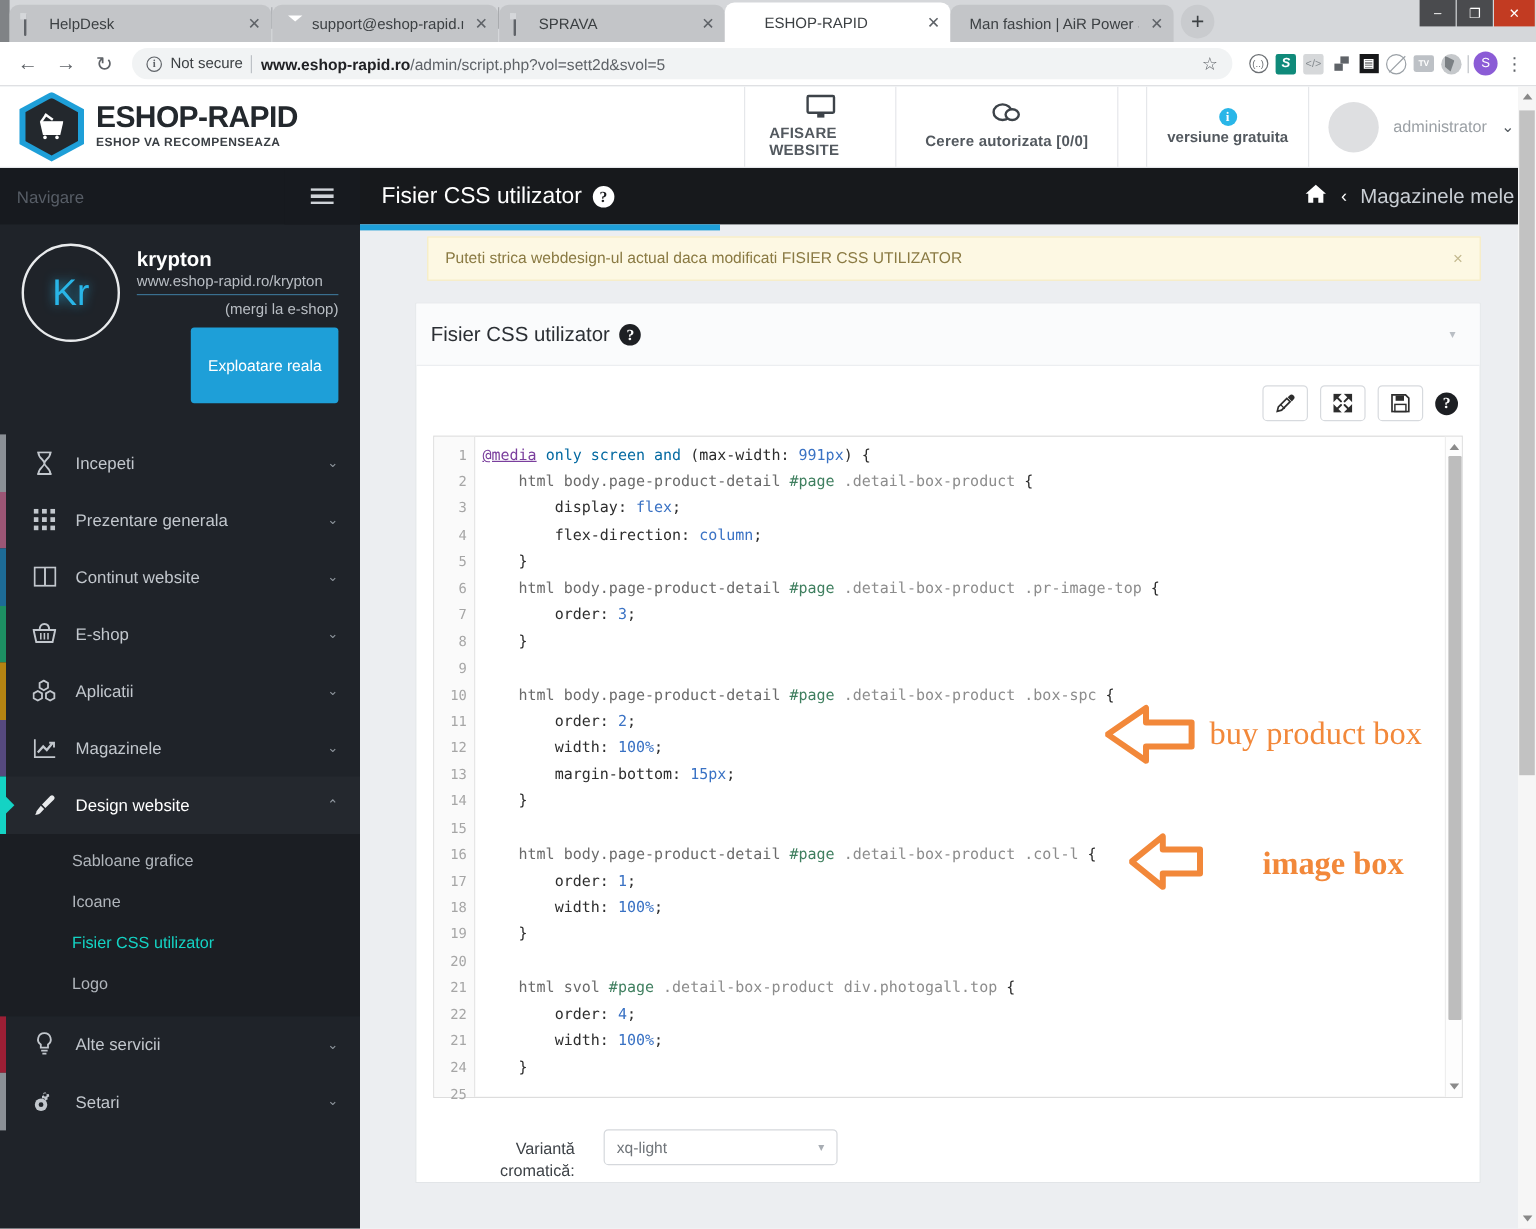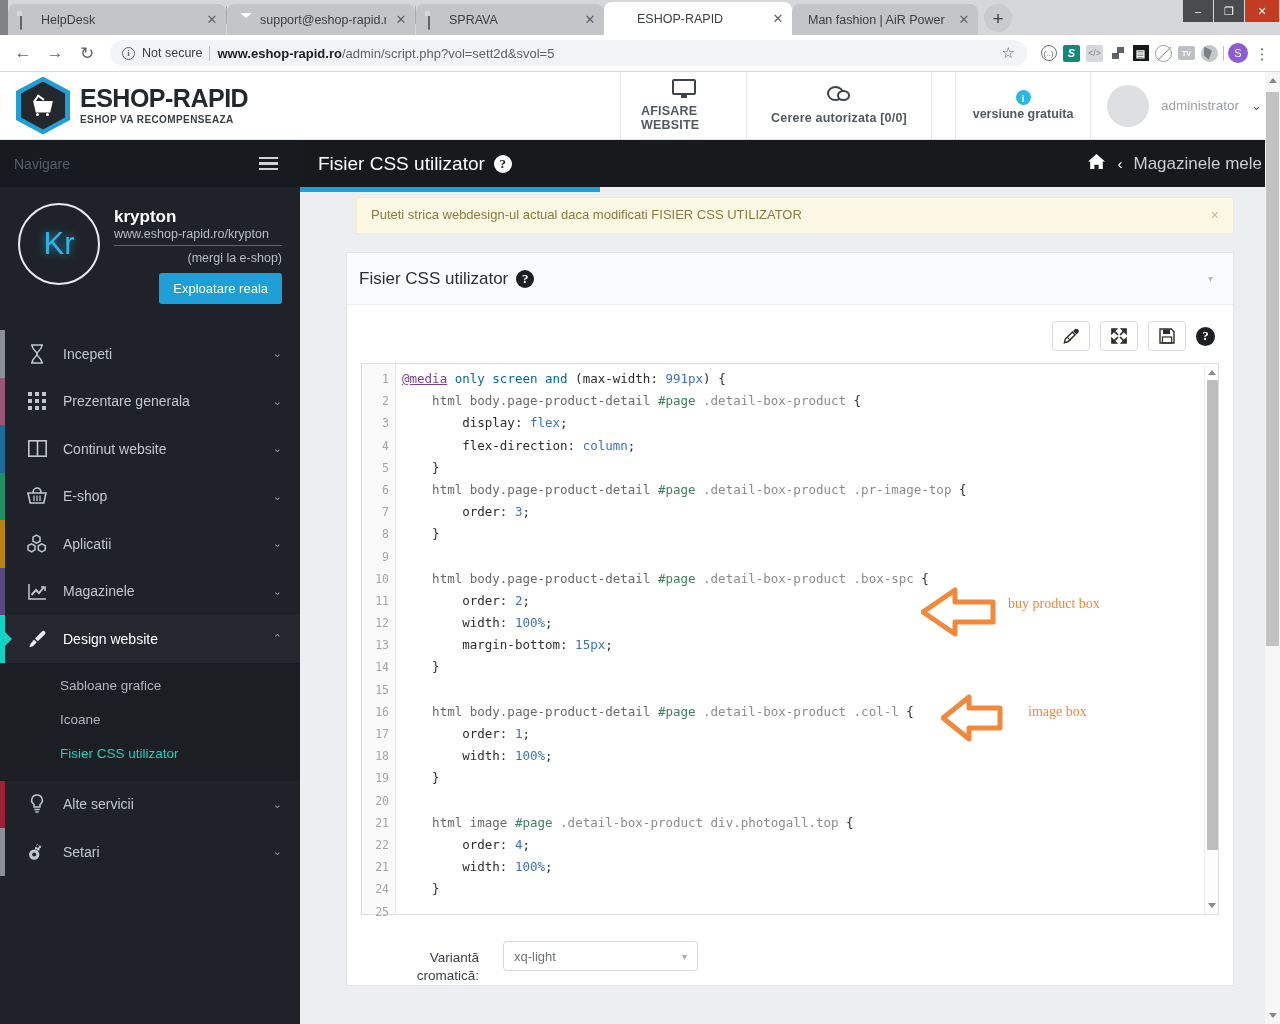--- a/index.html
+++ b/index.html
@@ -193,21 +193,21 @@
     display: flex; align-items: center; justify-content: center; flex:0 0 82px;
     color: #29b6e8; font-size: 31px; font-weight: 500;
     text-shadow: 0 0 9px rgba(41,182,232,0.75);
   }
   .pinfo { flex:1; text-align:right; padding-top:4px;}
   .pname { font-size: 17px; font-weight: bold; color: #fff; text-align:left; }
   .purl { font-size: 12.5px; color: #b9bec4; text-align:left; padding-bottom:4px;
           border-bottom:1px solid #3a6f8f; }
   .pgo { font-size: 12.5px; color: #b9bec4; margin-top: 5px; }
   .pbtn { display:inline-block; margin-top: 8px; background: #1e9fd8; color: #fff;
-    font-size: 13px; padding: 8px 14px; border-radius: 3px; font-weight:500;text-align:center;}
+    font-size: 13px; padding: 24px 14px; border-radius: 3px; font-weight:500;text-align:center;}
 
   .menu { margin-top: 8px; }
   .mitem {
     height: 47.5px; display: flex; align-items: center; gap: 15px;
     padding-left: 26px; color: #c2c7cd; font-size: 14px; position: relative;
   }
   .mitem .stripe { position: absolute; left: 0; top: 0; width: 5px; height: 100%; }
   .mitem .mchev { margin-left: auto; margin-right: 18px; font-size: 11px; color:#8e959d;}
   .mitem.open { background: #24282e; color:#fff; }
   .mitem.open .stripe::after{
@@ -279,21 +279,21 @@
   .k-num{ color:#3a72c4; }
 
   .ed-scroll{ width:14px; background:#fdfdfd; border-left:1px solid #eee; position:relative; }
   .ed-scroll .up, .ed-scroll .dn{ position:absolute; left:3px; width:0;height:0;
     border-left:4px solid transparent;border-right:4px solid transparent;}
   .ed-scroll .up{ top:6px; border-bottom:5px solid #8a8a8a;}
   .ed-scroll .dn{ bottom:6px; border-top:5px solid #8a8a8a;}
   .ed-thumb{ position:absolute; left:1.5px; top:16px; width:11px; height:470px; background:#bdbdbd; border-radius:1px;}
 
   .annot { position:absolute; pointer-events:none; }
-  .ann-text{ font-family:"Liberation Serif", serif; font-size:14px; color:#f2883a;}
+  .ann-text{ font-family:"Liberation Serif", serif; font-size:27px; color:#f2883a;}
 
   .variant-row{ display:flex; align-items:flex-start; padding: 26px 0 0 46px; gap: 24px;}
   .vlabel{ font-size:13.5px; color:#3c4146; width:72px; text-align:right; line-height:1.35; padding-top:8px;}
   .vselect{ width:195px; height:30px; border:1px solid #d5d8dc; border-radius:4px;
     display:flex; align-items:center; justify-content:space-between; padding:0 10px;
     font-size:13px; color:#70757a; background:#fff;}
   .vcaret{ color:#a8adb3; font-size:10px;}
 
   .pg-scroll{ position:absolute; right:0; top:0; width:15px; height:952px; background:#f6f6f6; }
   .pg-thumb{ position:absolute; left:1px; top:20px; width:13px; height:554px; background:#c2c2c2;}
@@ -563,20 +563,21 @@
                 </svg>
             </span>
             <span>Design website</span>
             <span class="mchev">⌃</span>
           </div>
 
           <div class="submenu">
             <div class="subitem">Sabloane grafice</div>
             <div class="subitem">Icoane</div>
             <div class="subitem active">Fisier CSS utilizator</div>
+            <div class="subitem">Logo</div>
           </div>
 
           <div class="mitem">
             <span class="stripe" style="background:#9c1f35"></span>
             <span class="micon">
               <svg width="16" height="20" viewBox="0 0 16 20">
                   <path d="M8 1a5.2 5.2 0 0 0-3 9.5V13h6v-2.5A5.2 5.2 0 0 0 8 1z" fill="none" stroke="#c2c7cd" stroke-width="1.5"></path>
                   <line x1="5.3" y1="15.5" x2="10.7" y2="15.5" stroke="#c2c7cd" stroke-width="1.5"></line>
                   <line x1="6.3" y1="18" x2="9.7" y2="18" stroke="#c2c7cd" stroke-width="1.5"></line>
                 </svg>
@@ -716,39 +717,39 @@
                   <div class="cline">        <span class="k-prop">order:</span> <span class="k-num">2</span>;</div>
                   <div class="cline">        <span class="k-prop">width:</span> <span class="k-num">100%</span>;</div>
                   <div class="cline">        <span class="k-prop">margin-bottom:</span> <span class="k-num">15px</span>;</div>
                   <div class="cline">    }</div>
                   <div class="cline"> </div>
                   <div class="cline">    <span class="k-tag">html body.page-product-detail</span> <span class="k-id">#page</span> <span class="k-cls">.detail-box-product .col-l</span> {</div>
                   <div class="cline">        <span class="k-prop">order:</span> <span class="k-num">1</span>;</div>
                   <div class="cline">        <span class="k-prop">width:</span> <span class="k-num">100%</span>;</div>
                   <div class="cline">    }</div>
                   <div class="cline"> </div>
-                  <div class="cline">    <span class="k-tag">html image</span> <span class="k-id">#page</span> <span class="k-cls">.detail-box-product div.photogall.top</span> {</div>
+                  <div class="cline">    <span class="k-tag">html svol</span> <span class="k-id">#page</span> <span class="k-cls">.detail-box-product div.photogall.top</span> {</div>
                   <div class="cline">        <span class="k-prop">order:</span> <span class="k-num">4</span>;</div>
                   <div class="cline">        <span class="k-prop">width:</span> <span class="k-num">100%</span>;</div>
                   <div class="cline">    }</div>
                   <div class="cline"> </div>
 
                   <div class="annot" style="left:525px; top:222px;">
                     <svg width="75" height="52" viewBox="0 0 75 52">
                       <path d="M2 26 L34 4 L34 16 L72 16 L72 36 L34 36 L34 48 Z" fill="#fff" stroke="#f2883a" stroke-width="5" stroke-linejoin="round"></path>
                     </svg>
                   </div>
                   <div class="ann-text annot" style="left:612px; top:232px;">buy product box</div>
 
                   <div class="annot" style="left:545px; top:330px;">
                     <svg width="62" height="48" viewBox="0 0 62 48">
                       <path d="M2 24 L28 3 L28 14 L59 14 L59 34 L28 34 L28 45 Z" fill="#fff" stroke="#f2883a" stroke-width="5" stroke-linejoin="round"></path>
                     </svg>
                   </div>
-                  <div class="ann-text annot" style="left:632px; top:340px;">image box</div>
+                  <div class="ann-text annot" style="left:656px; top:340px;font-weight:bold;">image box</div>
                 </div>
 
                 <div class="ed-scroll">
                   <span class="up"></span>
                   <span class="ed-thumb"></span>
                   <span class="dn"></span>
                 </div>
               </div>
 
               <div class="variant-row">

